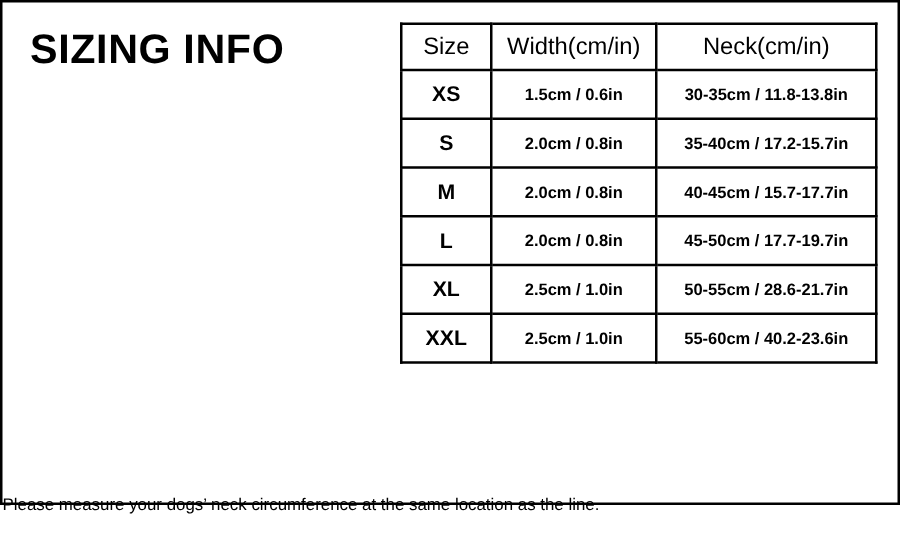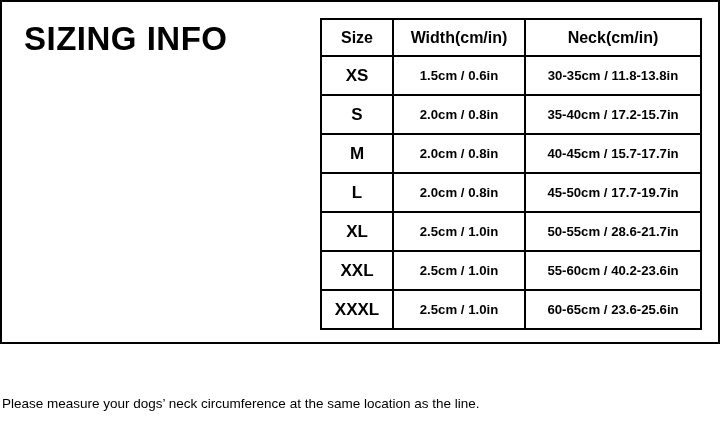--- a/index.html
+++ b/index.html
@@ -9,21 +9,21 @@
   body {
     width: 720px;
     height: 432px;
     background: #ffffff;
     font-family: "Liberation Sans", sans-serif;
     overflow: hidden;
   }
   #page {
     position: relative;
     width: 720px;
-    height: 344px;
+    height: 404px;
     box-sizing: border-box;
     border: 2px solid #000;
     background: #fff;
   }
 
   
   #left-panel {
     position: absolute;
     left: 0;
     top: 0;
@@ -74,22 +74,22 @@
   }
   table td, table th {
     border: 2px solid #000;
     text-align: center;
     color: #000;
     padding: 0;
     height: 37px;
     vertical-align: middle;
   }
   thead th {
-    font-size: 16px;
-    font-weight: bold;
+    font-size: 19px;
+    font-weight: normal;
     height: 35px;
   }
   col.c-size  { width: 72px; }
   col.c-width { width: 132px; }
   col.c-neck  { width: 176px; }
 
   td.size-cell {
     font-size: 17px;
     font-weight: bold;
   }
@@ -157,24 +157,19 @@
         <tr>
           <td class="size-cell">XL</td>
           <td class="val-cell">2.5cm / 1.0in</td>
           <td class="val-cell">50-55cm / 28.6-21.7in</td>
         </tr>
         <tr>
           <td class="size-cell">XXL</td>
           <td class="val-cell">2.5cm / 1.0in</td>
           <td class="val-cell">55-60cm / 40.2-23.6in</td>
         </tr>
-        <tr>
-          <td class="size-cell">XXXL</td>
-          <td class="val-cell">2.5cm / 1.0in</td>
-          <td class="val-cell">60-65cm / 23.6-25.6in</td>
-        </tr>
       </tbody>
     </table>
   </div>
 
   <div id="footer-note">Please measure your dogs’  neck circumference at the same location as the line.</div>
 
 </div>
 
 </body></html>

